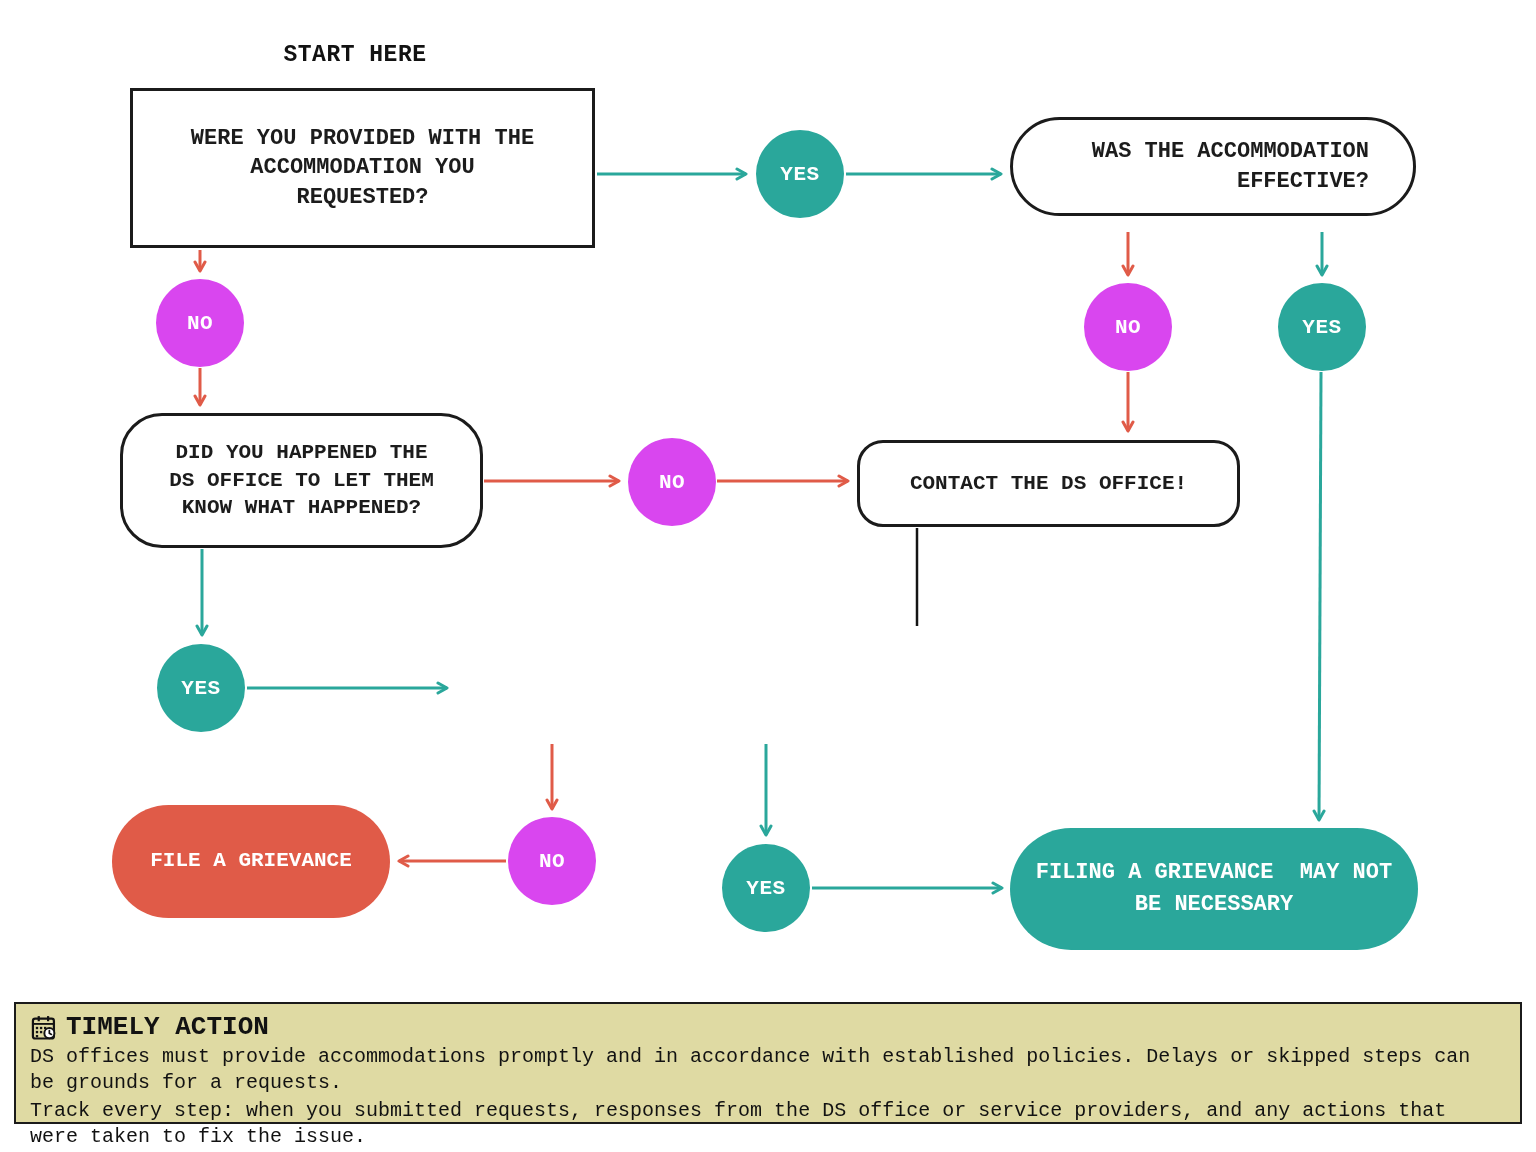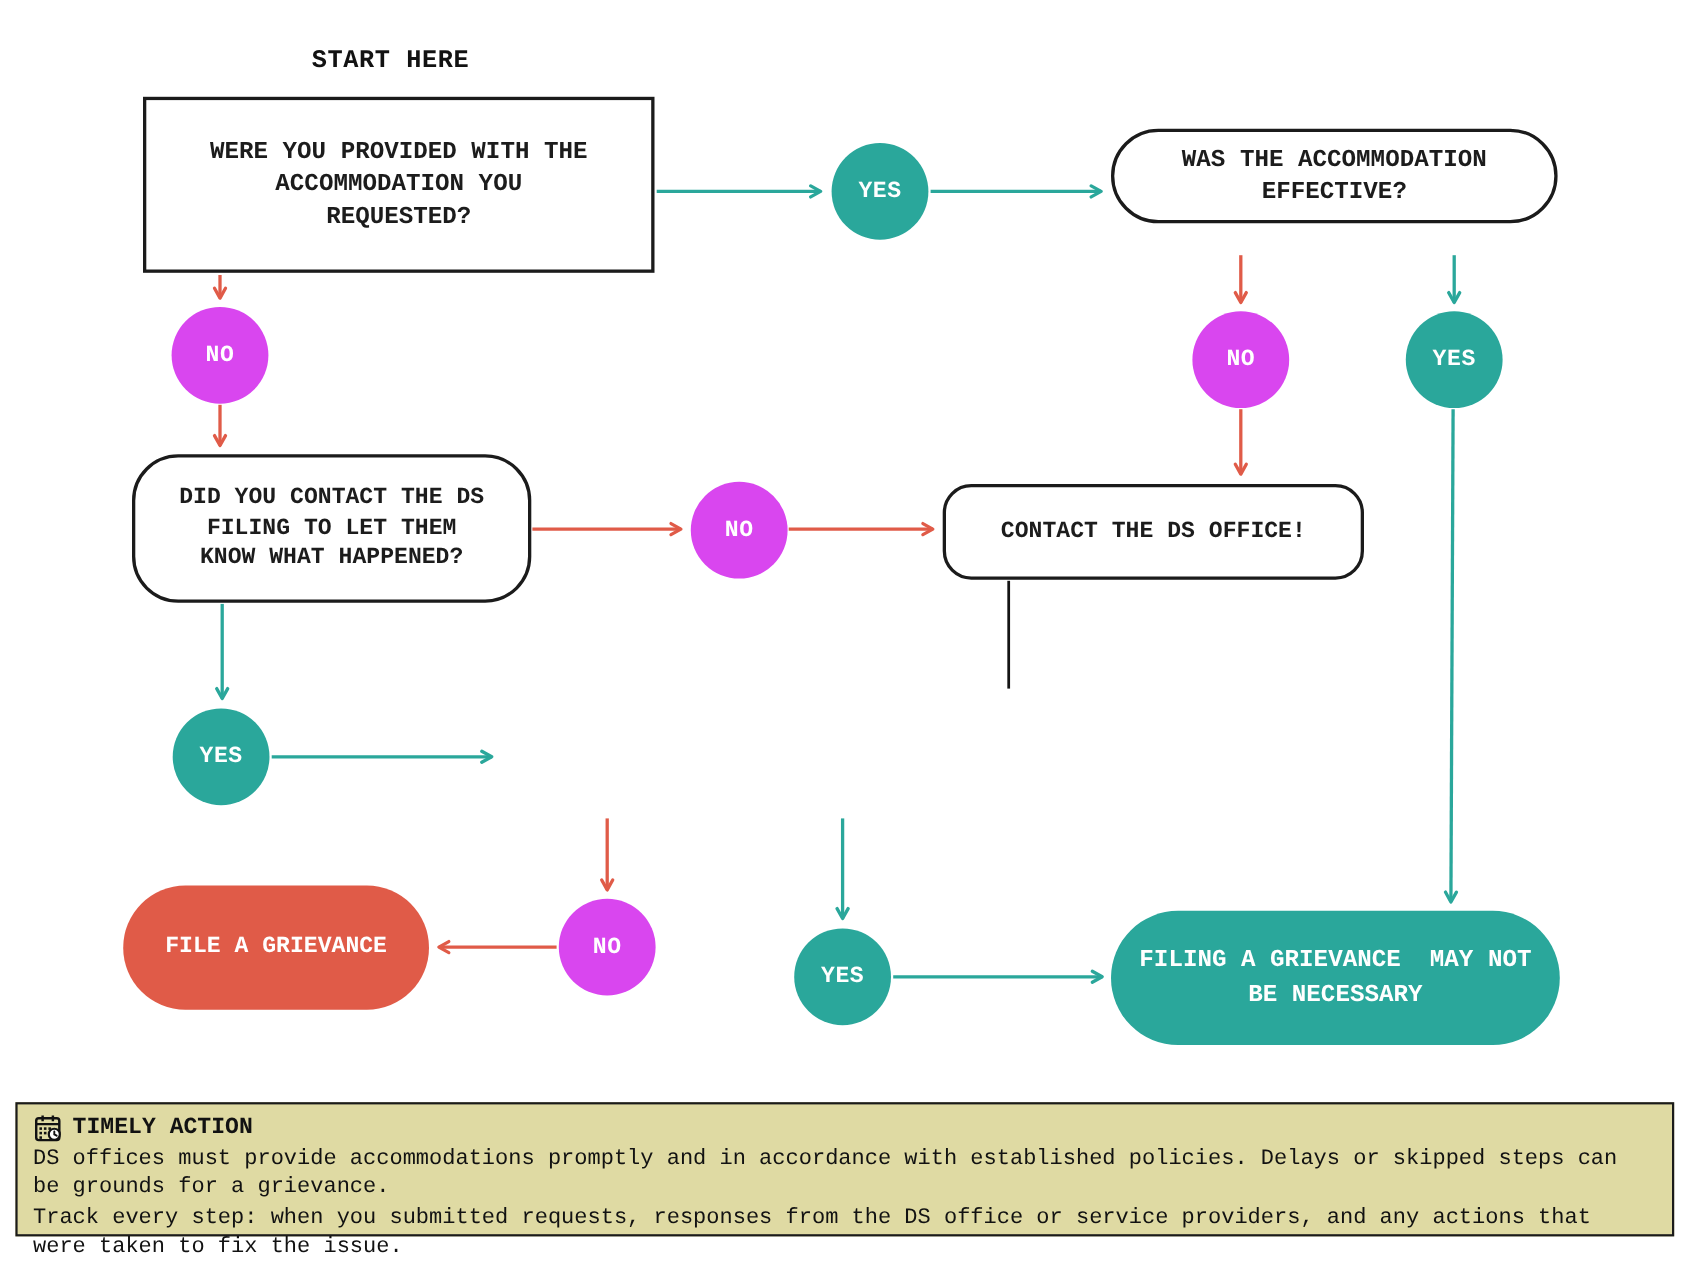--- a/index.html
+++ b/index.html
@@ -12,42 +12,42 @@
     position:absolute;left:255px;top:42px;width:200px;text-align:center;
     font-size:23px;font-weight:700;letter-spacing:.5px;color:#121212;z-index:3;
   }
   .node{
     position:absolute;display:flex;align-items:center;justify-content:center;
     text-align:center;font-weight:700;color:#1c1c1c;background:#ffffff;
     border:3px solid #1b1b1b;box-sizing:border-box;z-index:2;line-height:1.32;
   }
   .node.square{border-radius:0;}
   .q1{left:130px;top:88px;width:465px;height:160px;font-size:22px;padding:0 50px;}
-  .q2{left:1010px;top:117px;width:406px;height:86px;border-radius:56px;font-size:22px;padding:0 44px;}
+  .q2{left:1010px;top:117px;width:406px;height:99px;border-radius:56px;font-size:22px;padding:0 44px;text-align:right;}
   .q3{left:120px;top:413px;width:363px;height:135px;border-radius:42px;font-size:21px;padding:0 36px;}
   .a1{left:857px;top:440px;width:383px;height:87px;border-radius:26px;font-size:21px;padding:0 30px;}
   .q4{left:455px;top:626px;width:566px;height:116px;border-radius:42px;font-size:21px;padding:0 40px;}
   .pill{
     position:absolute;display:flex;flex-direction:column;align-items:center;justify-content:center;
     text-align:center;font-weight:700;color:#ffffff;border:none;box-sizing:border-box;z-index:2;line-height:1.45;
   }
   .r1{left:112px;top:805px;width:278px;height:113px;border-radius:57px;background:#e05b48;font-size:21px;}
   .r2{left:1010px;top:828px;width:408px;height:122px;border-radius:61px;background:#2aa79b;font-size:22px;}
   .r2 .ln{white-space:pre-wrap;}
   .circle{
     position:absolute;width:88px;height:88px;border-radius:50%;display:flex;align-items:center;justify-content:center;
     color:#ffffff;font-weight:700;font-size:21px;z-index:2;letter-spacing:.5px;
   }
   .circle.teal{background:#2aa79b;}
   .circle.red{background:#d946ef;}
   .banner{
     position:absolute;left:14px;top:1002px;width:1508px;height:122px;background:#dfdaa3;
     border:2px solid #1b1b1b;box-sizing:border-box;z-index:2;padding:8px 14px 6px 14px;
   }
-  .banner-row{display:flex;align-items:center;gap:8px;font-size:21px;font-weight:700;color:#121212;line-height:1.2;}
+  .banner-row{display:flex;align-items:center;gap:8px;font-size:26px;font-weight:700;color:#121212;line-height:1.2;}
   .banner-text{font-size:20px;font-weight:400;color:#121212;line-height:1.3;margin:1px 0 2px 0;}
   .bicon{display:inline-flex;width:28px;height:28px;flex:0 0 auto;}
 </style>
 </head>
 <body>
 
 <div class="canvas">
 
   <svg class="connectors" viewBox="0 0 1536 1152">
     <defs>
@@ -76,21 +76,21 @@
       <line x1="506" y1="861" x2="399" y2="861" stroke="#e05b48" marker-end="url(#mr)"></line>
       <line x1="766" y1="744" x2="766" y2="835" stroke="#2aa79b" marker-end="url(#mt)"></line>
       <line x1="812" y1="888" x2="1002" y2="888" stroke="#2aa79b" marker-end="url(#mt)"></line>
     </g>
   </svg>
 
   <div class="start-label">START HERE</div>
 
   <div class="node square q1">WERE YOU PROVIDED WITH THE ACCOMMODATION YOU REQUESTED?</div>
   <div class="node q2">WAS THE ACCOMMODATION EFFECTIVE?</div>
-  <div class="node q3">DID YOU CONTACT THE DS FILING TO LET THEM KNOW WHAT HAPPENED?</div>
+  <div class="node q3">DID YOU HAPPENED THE DS OFFICE TO LET THEM KNOW WHAT HAPPENED?</div>
   <div class="node a1">CONTACT THE DS OFFICE!</div>
 
   <div class="pill r1">FILE A GRIEVANCE</div>
   <div class="pill r2">
     <div class="ln">FILING A GRIEVANCE  MAY NOT</div>
     <div class="ln">BE NECESSARY</div>
   </div>
 
   <div class="circle teal" style="left:756px;top:130px;">YES</div>
   <div class="circle red" style="left:156px;top:279px;">NO</div>
@@ -116,17 +116,17 @@
             <rect x="5" y="14.5" width="2" height="2"></rect>
               <rect x="8.5" y="14.5" width="2" height="2"></rect>
             <rect x="5" y="18" width="2" height="2"></rect>
           </g>
           <circle cx="16.6" cy="16.4" r="4.3" fill="#ffffff" stroke="#121212" stroke-width="1.7"></circle>
           <path d="M16.6,14.2 L16.6,16.5 L18.4,17.5" fill="none" stroke="#121212" stroke-width="1.5" stroke-linecap="round"></path>
         </svg>
       </span>
       <span>TIMELY ACTION</span>
     </div>
-    <div class="banner-text">DS offices must provide accommodations promptly and in accordance with established policies. Delays or skipped steps can be grounds for a grievance.</div>
+    <div class="banner-text">DS offices must provide accommodations promptly and in accordance with established policies. Delays or skipped steps can be grounds for a requests.</div>
     <div class="banner-text">Track every step: when you submitted requests, responses from the DS office or service providers, and any actions that were taken to fix the issue.</div>
   </div>
 
 </div>
 
 </body></html>

